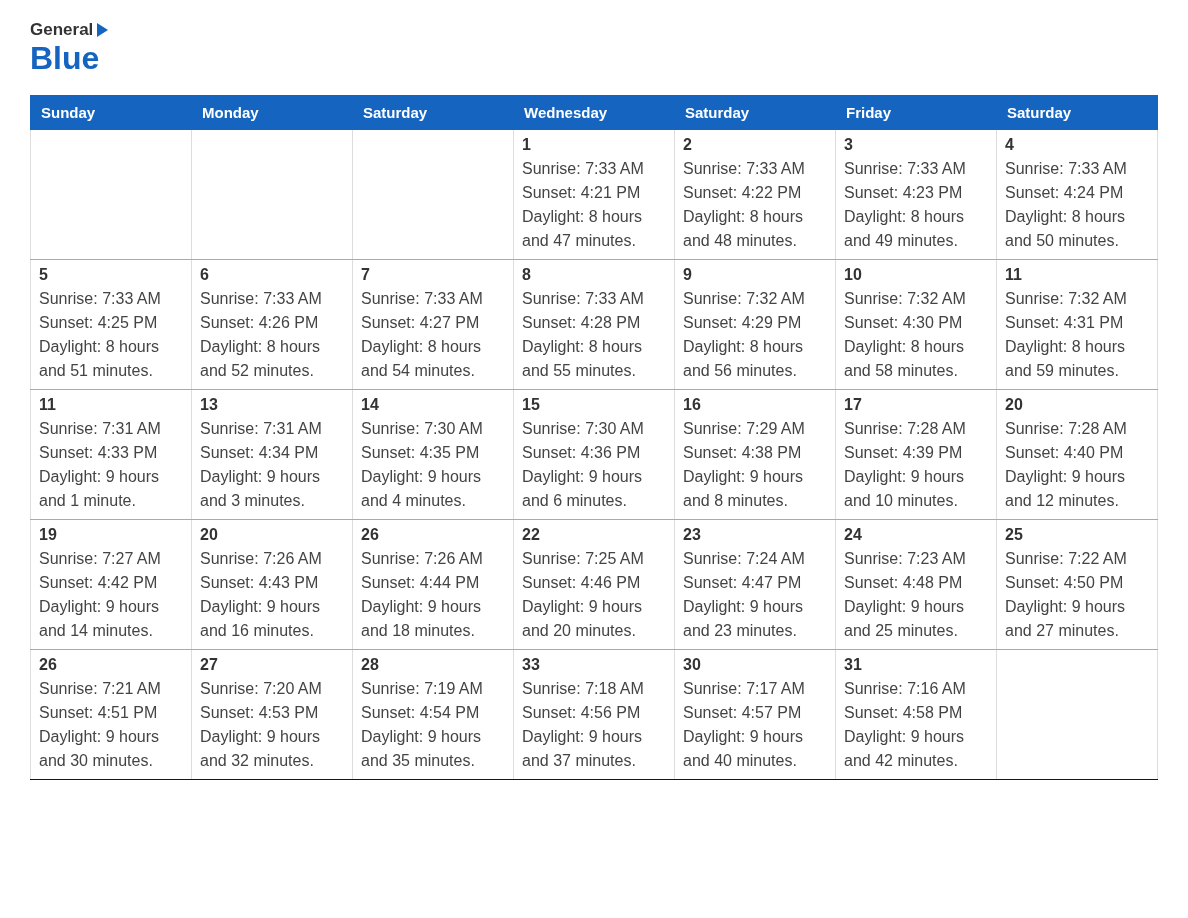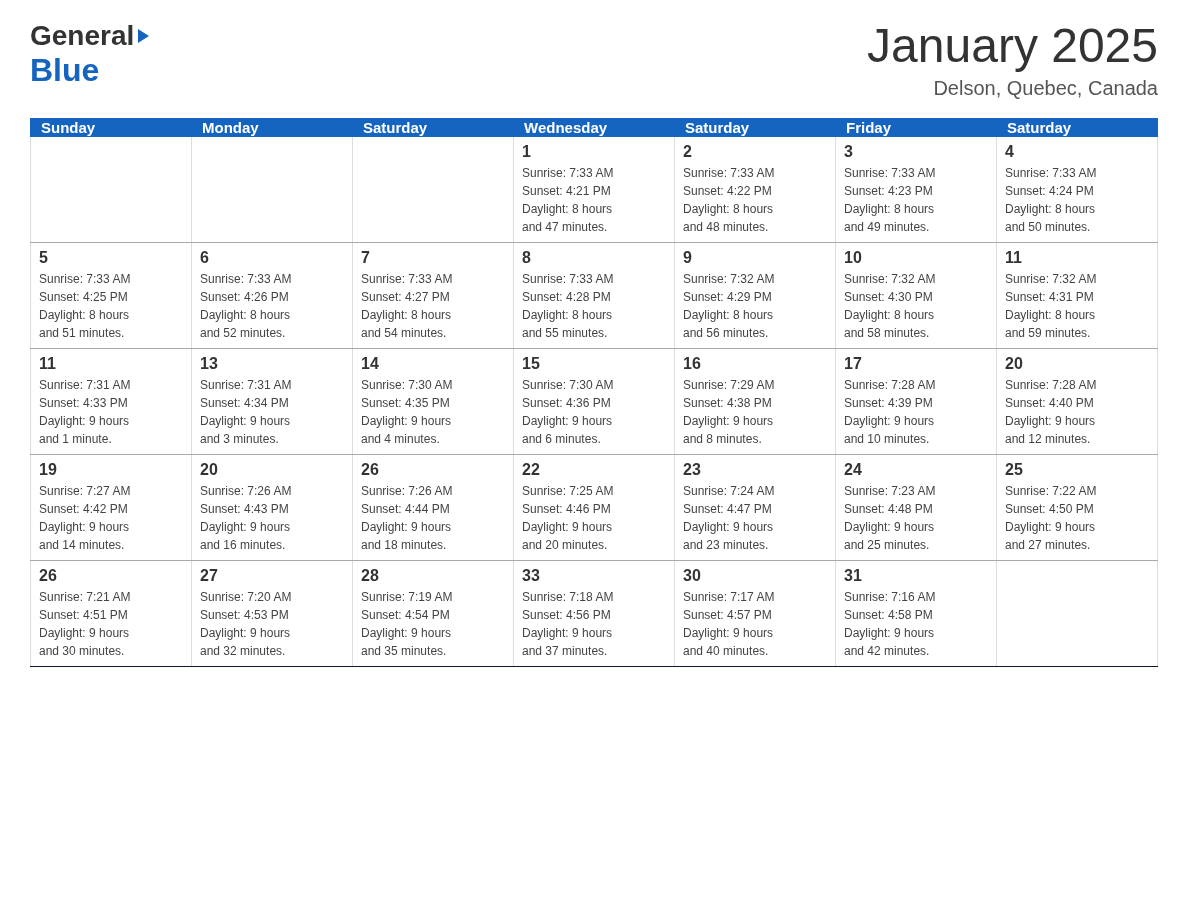--- a/index.html
+++ b/index.html
@@ -39,21 +39,21 @@
     table {
       width: 100%;
       border-collapse: collapse;
       table-layout: fixed;
     }
     thead tr th {
       background: #1565c0;
       color: #fff;
       font-size: 15px;
       font-weight: bold;
-      padding: 0 10px;
+      padding: 8px 10px;
       text-align: left;
       border: 1px solid #1565c0;
     }
     tbody tr td {
       border: 1px solid #ccc;
       vertical-align: top;
       padding: 6px 8px;
       min-height: 90px;
       height: 105px;
     }
@@ -61,41 +61,41 @@
       background: #fff;
     }
     .day-num {
       font-size: 16px;
       font-weight: bold;
       color: #333;
       display: block;
       margin-bottom: 3px;
     }
     .day-info {
-      font-size: 12px;
+      font-size: 16px;
       color: #444;
       line-height: 1.5;
     }
     tbody tr:not(:last-child) td {
       border-bottom: 1px solid #aaa;
     }
     
     tbody tr td {
       border-top: 1.5px solid #1565c0;
       border-bottom: none;
       border-left: 1px solid #ddd;
       border-right: 1px solid #ddd;
     }
     tbody tr:last-child td {
       border-bottom: 1px solid #0f172a;
     }
     .logo-row1 {
       display: flex;
       align-items: center;
-      font-size: 28px;
+      font-size: 17px;
       font-weight: bold;
       color: #333;
     }
     .logo-triangle {
       width: 0;
       height: 0;
       border-left: 11px solid #1565c0;
       border-top: 7px solid transparent;
       border-bottom: 7px solid transparent;
       margin-left: 4px;
@@ -110,24 +110,20 @@
 </head>
 <body>
 
 <div class="header">
   <div class="logo">
     <div class="logo-row1">
       <span>General</span>
       <span class="logo-triangle"></span>
     </div>
     <div class="logo-row2">Blue</div>
-  </div>
-  <div class="title-block">
-    <div class="calendar-title">January 2025</div>
-    <div class="calendar-subtitle">Delson, Quebec, Canada</div>
   </div>
 </div>
 
 <table>
   <thead>
     <tr>
     <th>Sunday</th>
         <th>Monday</th>
         <th>Saturday</th>
         <th>Wednesday</th>

